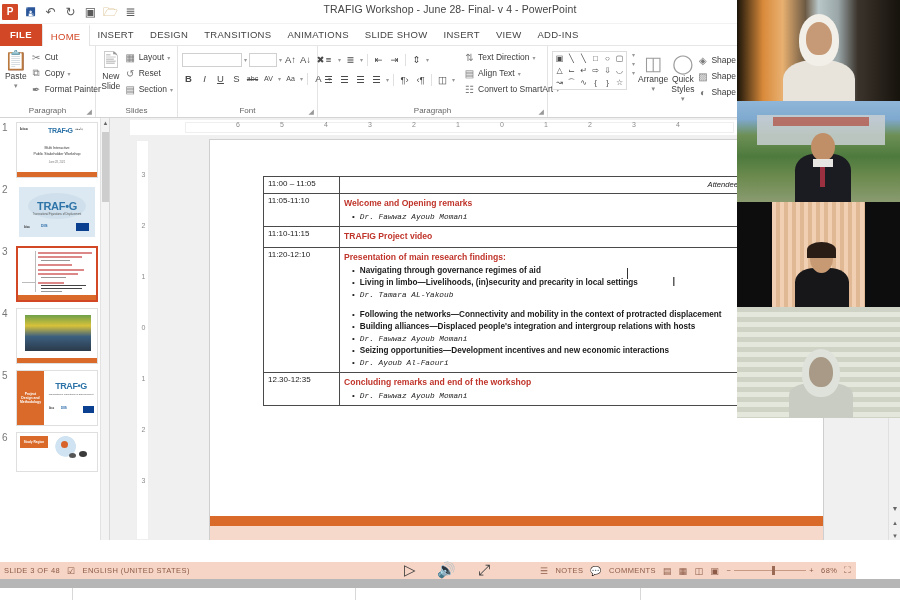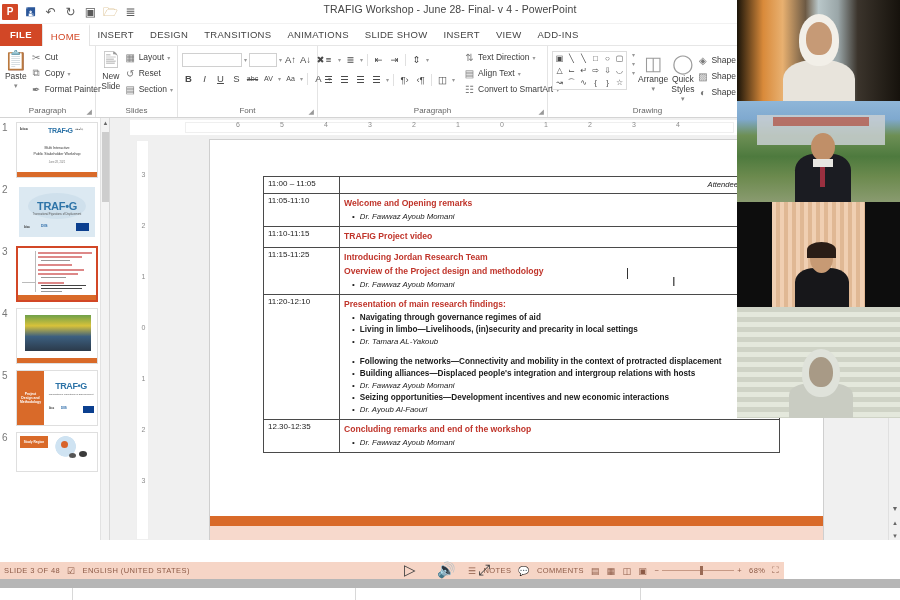--- a/index.html
+++ b/index.html
@@ -112,21 +112,21 @@
     border-collapse:collapse; table-layout:fixed;
     font-family:"Liberation Sans", sans-serif;
   }
   .agenda td { border:1px solid #4a4a4a; vertical-align:top; padding:2px 4px 3px 4px; }
   .agenda td.time { width:76px; font-size:8px; color:#222; white-space:nowrap; }
   .hd { color:#C0352B; font-weight:bold; font-size:8.6px; line-height:12px; margin:1px 0 2px 0;}
   .it { color:#222; font-size:7.6px; font-style:italic; line-height:11px;text-align:right; }
   .li { display:flex; gap:5px; line-height:12px; margin-left:8px; }
   .li .b { font-size:8px; line-height:12px; color:#222; }
   .li .t { font-size:8.2px; font-weight:bold; color:#1a1a1a; line-height:12px; }
-  .li .t.name { font-weight:normal; font-style:italic; color:#222; font-size:7.8px; }
+  .li .t.name { font-weight:normal; font-style:italic; color:#222; font-size:7.8px;font-family:Liberation Mono, monospace; }
   .gap { height:8px; }
   .caret { position:absolute; left:417px; top:128px; width:1px; height:11px; background:#333; }
   .ibeam { position:absolute; left:672px; top:274px; color:#333; font-size:13px; }
 
   
   .videos { position:absolute; left:737px; top:0; width:163px; height:418px; background:#000; }
   .vtile { position:relative; width:163px; overflow:hidden; }
   .v1 { height:101px; background:linear-gradient(90deg,#1a1409 0%,#d98a3a 16%,#e8b070 28%,#6d5a44 42%,#b9c7c9 50%,#9aa6a8 62%,#3b342c 74%,#16120c 100%); }
   .v2 { height:101px; background:linear-gradient(180deg,#8fb6d8 0%,#7fa9cf 18%,#6d8f55 34%,#4e7a3e 55%,#6c8a4e 75%,#8a9b70 100%); }
   .v3 { height:105px; background:#0d0d0d; }
@@ -136,21 +136,21 @@
   .head { position:absolute; border-radius:50% 50% 45% 45%; }
   .body { position:absolute; border-radius:42% 42% 0 0; }
 
   
   .vscroll { position:absolute; right:0; top:118px; width:12px; height:437px; background:#f1f1f1; border-left:1px solid #e0e0e0; }
   .vscroll .btn { position:absolute; left:0; width:12px; height:13px; text-align:center; line-height:13px; font-size:7px; color:#666; }
   .vscroll .thumbbar { position:absolute; left:1px; top:40px; width:10px; height:120px; background:#cdcdcd; }
 
   
   .statusbar {
-    position:absolute; left:0; top:562px; width:784px; height:17px;
+    position:absolute; left:0; top:562px; width:856px; height:17px;
     background:#f6d5c6; color:#8c5a46; font-size:7.5px;
     display:flex; align-items:center;
   }
   .sb-left { display:flex; align-items:center; gap:7px; padding-left:4px; letter-spacing:.4px; }
   .sb-right { margin-left:auto; display:flex; align-items:center; gap:7px; padding-right:5px; letter-spacing:.4px; }
   .sb-ic { font-size:9px; }
   .zoomslider { display:flex; align-items:center; gap:3px; }
   .zline { width:72px; height:1px; background:#c79a86; position:relative; }
   .zhandle { position:absolute; left:38px; top:-4px; width:3px; height:9px; background:#9a6a55; }
   .bottomgray { position:absolute; left:0; top:579px; width:900px; height:21px; background:#b6b6b6; }
@@ -371,21 +371,20 @@
           <div class="smallitem">
             <span class="gl">▨</span>
             <span>Shape Outline</span>
           </div>
           <div class="smallitem">
             <span class="gl">◐</span>
             <span>Shape Effects</span>
           </div>
         </div>
       </div>
-      <div class="grp-title">Drawing</div>
     </div>
   </div>
 
   <div class="thumbpane">
 
     <div class="thumb">
       <div class="num">1</div>
       <div class="pane">
         <div style="position:absolute;left:3px;top:3px;font-size:4px;color:#333;font-weight:bold">bicc</div>
         <div style="position:absolute;left:31px;top:4px;font-size:7px;font-weight:bold;color:#2E74A8;letter-spacing:-.3px">TRAF•G</div>
@@ -490,31 +489,20 @@
                 </div>
           </td>
         </tr>
         <tr>
           <td class="time">11:10-11:15</td>
           <td>
             <div class="hd">TRAFIG Project video</div>
           </td>
         </tr>
         <tr>
-          <td class="time">11:15-11:25</td>
-          <td>
-            <div class="hd">Introducing Jordan Research Team</div>
-            <div class="hd">Overview of the Project design and methodology</div>
-            <div class="li">
-                  <span class="b">•</span>
-                  <span class="t name">Dr. Fawwaz Ayoub  Momani</span>
-                </div>
-          </td>
-        </tr>
-        <tr>
           <td class="time">11:20-12:10</td>
           <td>
             <div class="hd">Presentation of main research findings:</div>
             <div class="li">
                   <span class="b">•</span>
                   <span class="t">Navigating through governance regimes of aid</span>
                 </div>
             <div class="li">
                   <span class="b">•</span>
                   <span class="t">Living in limbo—Livelihoods, (in)security and precarity in local settings</span>

